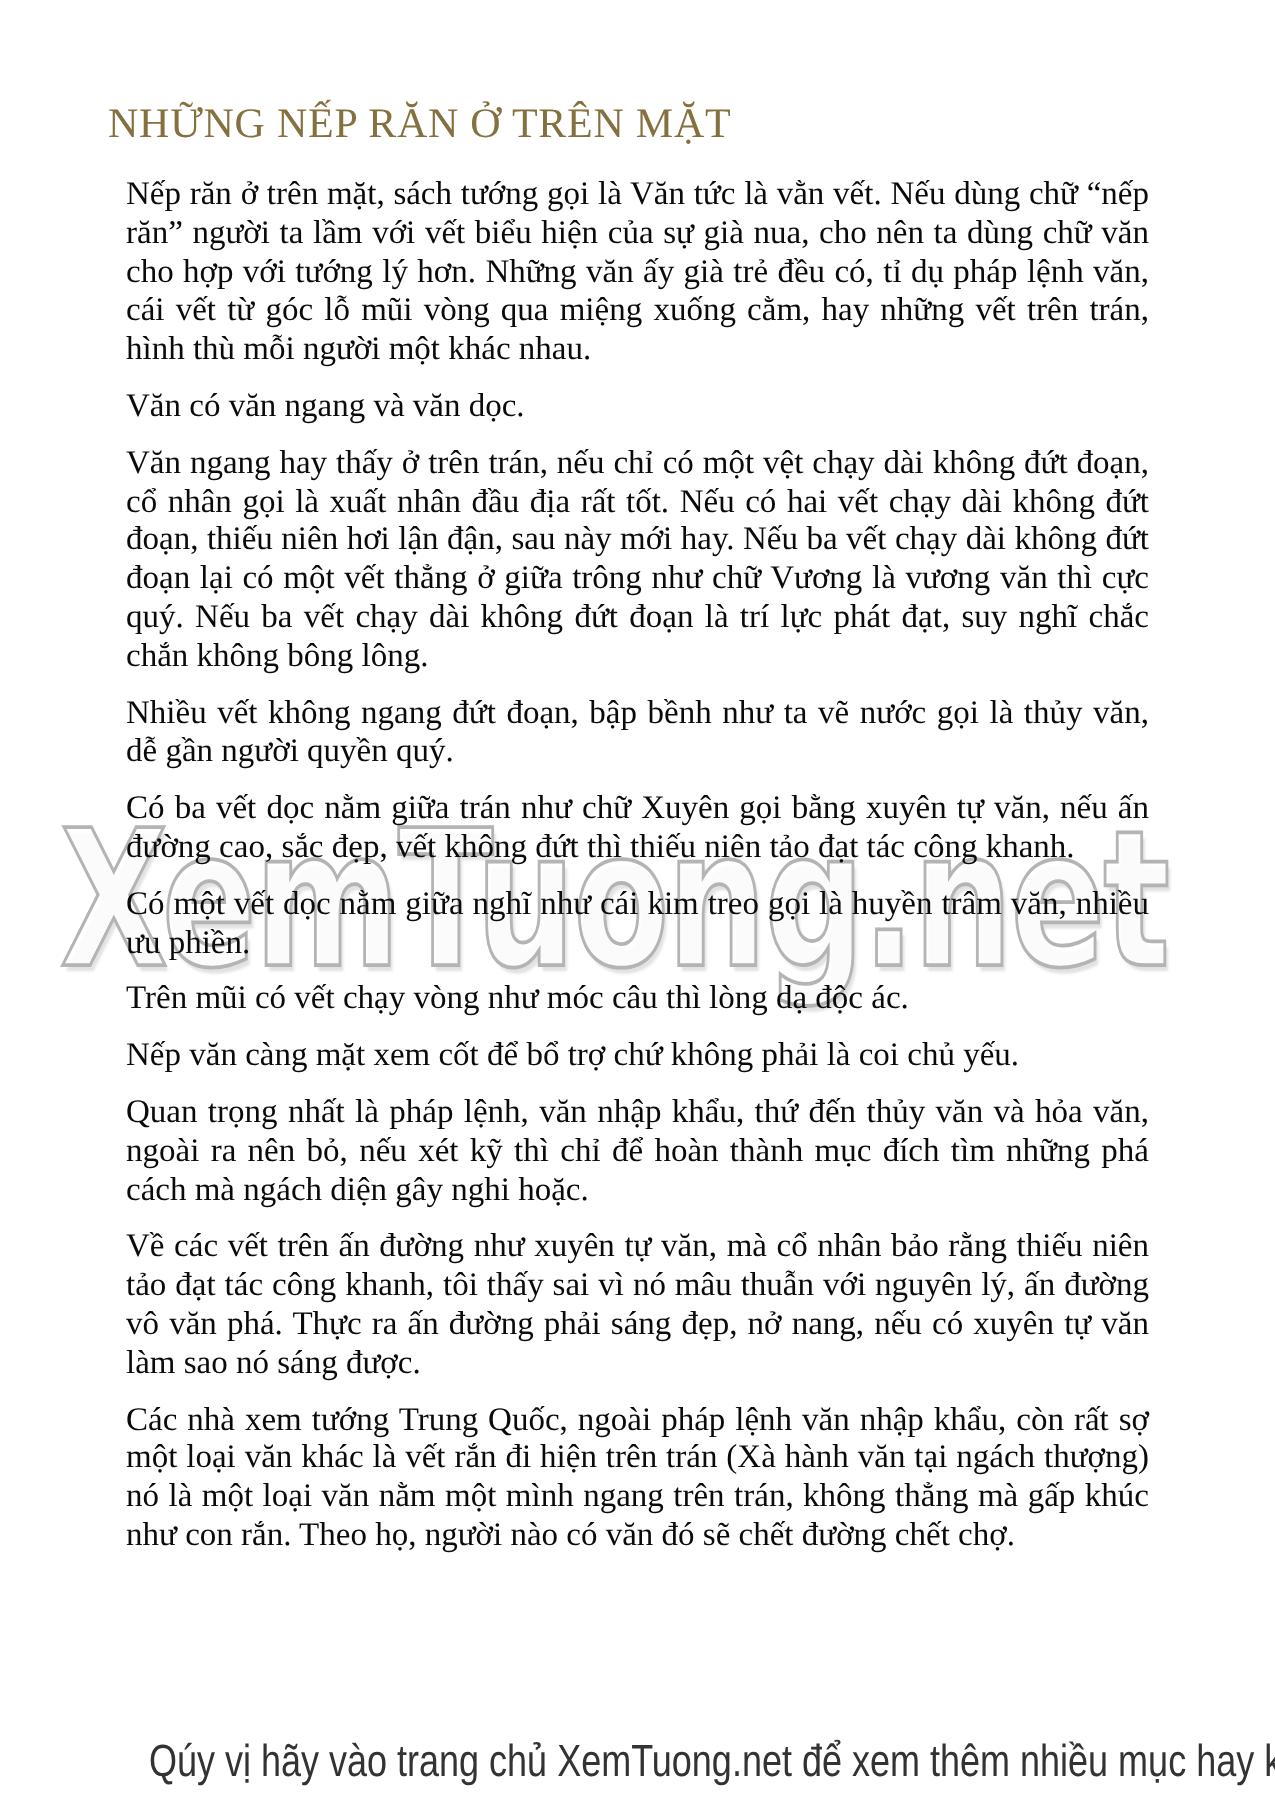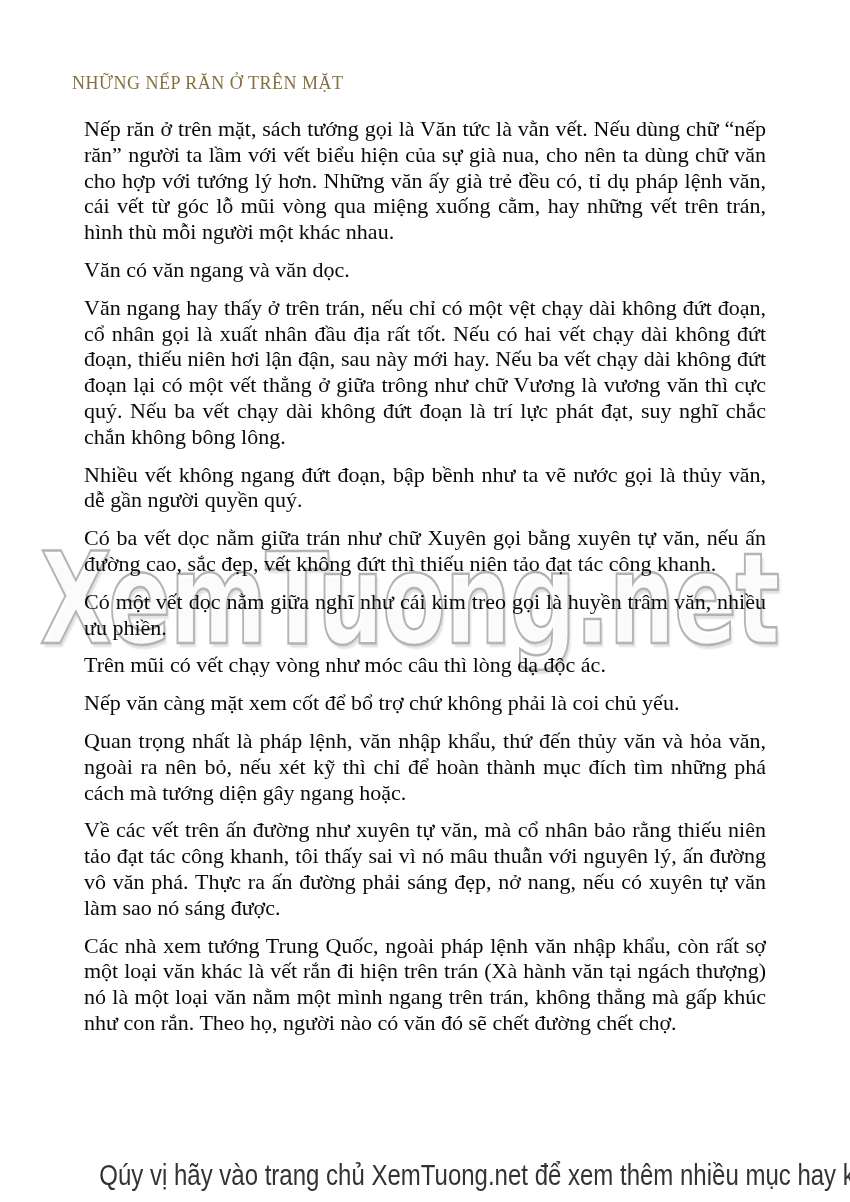--- a/index.html
+++ b/index.html
@@ -40,21 +40,21 @@
   
   .content {
     position: absolute;
     left: 72px;
     top: 72px;
     width: 706px;
     z-index: 2;
   }
   h1.doc-title {
     margin: 0 0 22px 0;
-    font-size: 18px;
+    font-size: 28px;
     line-height: 22px;
     font-weight: normal;
     letter-spacing: 0.5px;
     color: #85713f;
   }
   .body-text p {
     margin: 12px;
     font-size: 22px;
     line-height: 25.8px;
     color: #0a0a0a;
@@ -95,21 +95,21 @@
     <h1 class="doc-title">NHỮNG NẾP RĂN Ở TRÊN MẶT</h1>
     <div class="body-text">
         <p>Nếp răn ở trên mặt, sách tướng gọi là Văn tức là vằn vết. Nếu dùng chữ “nếp răn” người ta lầm với vết biểu hiện của sự già nua, cho nên ta dùng chữ văn cho hợp với tướng lý hơn. Những văn ấy già trẻ đều có, tỉ dụ pháp lệnh văn, cái vết từ góc lỗ mũi vòng qua miệng xuống cằm, hay những vết trên trán, hình thù mỗi người một khác nhau.</p>
         <p>Văn có văn ngang và văn dọc.</p>
         <p>Văn ngang hay thấy ở trên trán, nếu chỉ có một vệt chạy dài không đứt đoạn, cổ nhân gọi là xuất nhân đầu địa rất tốt. Nếu có hai vết chạy dài không đứt đoạn, thiếu niên hơi lận đận, sau này mới hay. Nếu ba vết chạy dài không đứt đoạn lại có một vết thẳng ở giữa trông như chữ Vương là vương văn thì cực quý. Nếu ba vết chạy dài không đứt đoạn là trí lực phát đạt, suy nghĩ chắc chắn không bông lông.</p>
         <p>Nhiều vết không ngang đứt đoạn, bập bềnh như ta vẽ nước gọi là thủy văn, dễ gần người quyền quý.</p>
         <p>Có ba vết dọc nằm giữa trán như chữ Xuyên gọi bằng xuyên tự văn, nếu ấn đường cao, sắc đẹp, vết không đứt thì thiếu niên tảo đạt tác công khanh.</p>
         <p>Có một vết dọc nằm giữa nghĩ như cái kim treo gọi là huyền trâm văn, nhiều ưu phiền.</p>
         <p>Trên mũi có vết chạy vòng như móc câu thì lòng dạ độc ác.</p>
         <p>Nếp văn càng mặt xem cốt để bổ trợ chứ không phải là coi chủ yếu.</p>
-        <p>Quan trọng nhất là pháp lệnh, văn nhập khẩu, thứ đến thủy văn và hỏa văn, ngoài ra nên bỏ, nếu xét kỹ thì chỉ để hoàn thành mục đích tìm những phá cách mà tướng diện gây ngang hoặc.</p>
+        <p>Quan trọng nhất là pháp lệnh, văn nhập khẩu, thứ đến thủy văn và hỏa văn, ngoài ra nên bỏ, nếu xét kỹ thì chỉ để hoàn thành mục đích tìm những phá cách mà ngách diện gây nghi hoặc.</p>
         <p>Về các vết trên ấn đường như xuyên tự văn, mà cổ nhân bảo rằng thiếu niên tảo đạt tác công khanh, tôi thấy sai vì nó mâu thuẫn với nguyên lý, ấn đường vô văn phá. Thực ra ấn đường phải sáng đẹp, nở nang, nếu có xuyên tự văn làm sao nó sáng được.</p>
         <p>Các nhà xem tướng Trung Quốc, ngoài pháp lệnh văn nhập khẩu, còn rất sợ một loại văn khác là vết rắn đi hiện trên trán (Xà hành văn tại ngách thượng) nó là một loại văn nằm một mình ngang trên trán, không thẳng mà gấp khúc như con rắn. Theo họ, người nào có văn đó sẽ chết đường chết chợ.</p>
       </div>
   </div>
 
   <div class="footer">
     <span>Qúy vị hãy vào trang chủ XemTuong.net để xem thêm nhiều mục hay khác</span>
   </div>
 
 </div>

